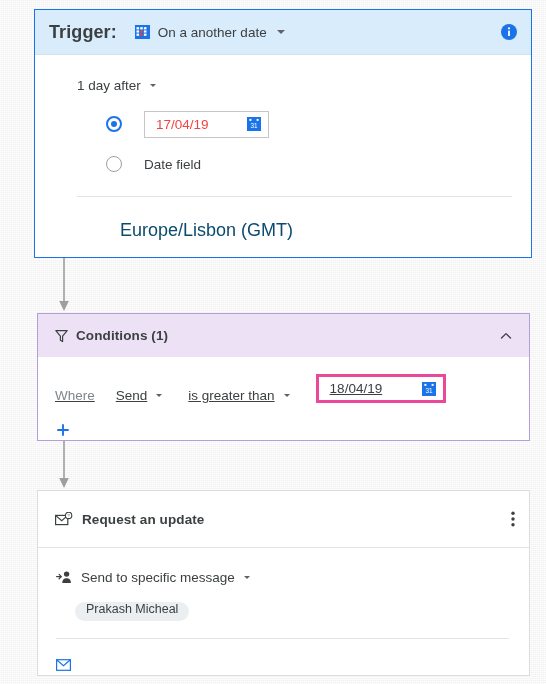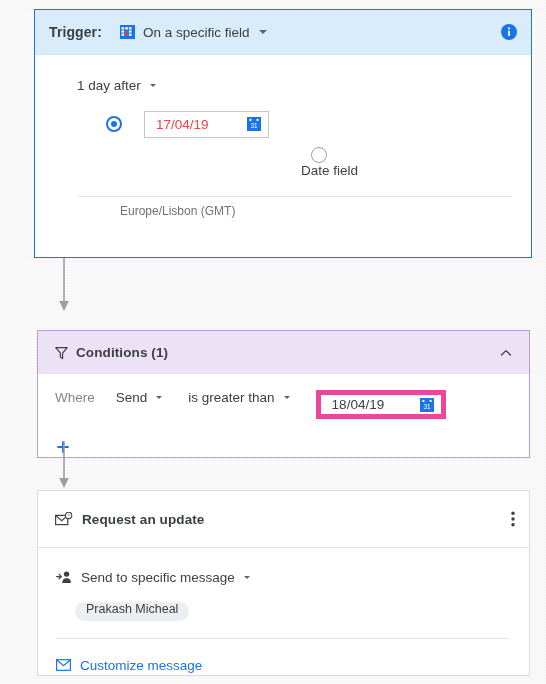--- a/index.html
+++ b/index.html
@@ -33,21 +33,21 @@
   }
   .card-trigger {
     left: 34px;
     top: 9px;
     width: 498px;
     height: 249px;
     border: 1px solid #1a73e8;
   }
   .card-conditions {
     left: 37px;
-    top: 330px;
+    top: 313px;
     width: 493px;
     height: 128px;
     border: 1px solid #b39ddb;
   }
   .card-action {
     left: 37px;
     top: 490px;
     width: 493px;
     height: 186px;
     border: 1px solid #dadce0;
@@ -74,21 +74,21 @@
   .hdr-action {
     background: #ffffff;
     height: 57px;
     padding-left: 17px;
     padding-right: 14px;
     border-bottom: 1px solid #e4e4e4;
   }
 
   .hdr-label {
     font-weight: bold;
-    font-size: 14px;
+    font-size: 18px;
     color: #3c4043;
     letter-spacing: .1px;
   }
   .hdr-title {
     font-weight: bold;
     font-size: 13.5px;
     color: #3c4043;
     letter-spacing: .1px;
   }
 
@@ -160,21 +160,20 @@
     padding-left: 71px;
     height: 34px;
     margin-top: 2px;
   }
   .row-radio2 {
     display: flex;
     align-items: center;
     padding-left: 71px;
     height: 34px;
     margin-top: 6px;
-    flex-direction: column;
   }
   .radio {
     width: 16px; height: 16px;
     border-radius: 50%;
     box-sizing: border-box;
     flex: 0 0 auto;
   }
   .radio-on {
     border: 2px solid #1a73e8;
     background: #fff;
@@ -229,50 +228,51 @@
     height: 26px;
     margin-top: 13px;
   }
   .row-time .tval {
     font-size: 13.5px;
     color: #3c4043;
     margin-left: 20px;
   }
   .tz {
     padding-left: 85px;
-    font-size: 12px;
-    color: #737373;
-    margin-top: 7px;
+    font-size: 18px;
+    color: #0c4a6e;
+    margin-top: 23px;
   }
 
   
   .cond-row {
     display: flex;
-    align-items: flex-start;
+    align-items: flex-end;
     height: 30px;
     padding-left: 17px;
     margin-top: 16px;
+    text-decoration: underline;
   }
   .cond-where {
     font-size: 13.5px;
     color: #80868b;
     margin-right: 21px;
   }
   .cond-dd {
     display: flex;
     align-items: center;
     font-size: 13.5px;
     color: #3c4043;
   }
   .cond-dd.op { margin-left: 26px; }
   .cond-date {
     margin-left: 26px;
     width: 130px;
     height: 29px;
-    border: 5px solid #ec4899;
+    border: 3px solid #ec4899;
     background: #fff;
     box-sizing: border-box;
     display: flex;
     align-items: center;
     padding: 0 7px 0 11px;
   }
   .cond-date .dval {
     font-size: 13.5px;
     color: #3c4043;
     flex: 1 1 auto;
@@ -351,21 +351,21 @@
           <rect x="8.9" y="2.2" width="2.6" height="2.2" fill="#ffffff"></rect>
           <rect x="1.5" y="5.4" width="2.6" height="2.2" fill="#ffffff"></rect>
           <rect x="5.2" y="5.4" width="2.6" height="2.2" fill="#ea4335"></rect>
           <rect x="8.9" y="5.4" width="2.6" height="2.2" fill="#ffffff"></rect>
           <rect x="1.5" y="8.6" width="2.6" height="2.2" fill="#ffffff"></rect>
           <rect x="5.2" y="8.6" width="2.6" height="2.2" fill="#ea4335"></rect>
           <rect x="8.9" y="8.6" width="2.6" height="2.2" fill="#ffffff"></rect>
         </svg>
       </span>
 
-      <span class="trigger-value">On a specific field</span>
+      <span class="trigger-value">On a another date</span>
       <span class="caret"></span>
 
       <span class="spacer"></span>
 
       <span class="ico info-icon">
         <svg viewBox="0 0 16 16" width="16" height="16">
           <circle cx="8" cy="8" r="8" fill="#1a73e8"></circle>
           <rect x="7.1" y="6.6" width="1.8" height="5.4" fill="#ffffff"></rect>
           <circle cx="8" cy="4.3" r="1.1" fill="#ffffff"></circle>
         </svg>
@@ -508,17 +508,16 @@
 
     <div class="divider-action"></div>
 
     <div class="cust-row">
       <span class="ico mail-icon">
         <svg viewBox="0 0 15 12" width="15" height="12">
           <rect x="0.6" y="0.7" width="13.8" height="10.6" fill="none" stroke="#1a73e8" stroke-width="1.2"></rect>
           <path d="M0.6 0.7 L7.5 6.6 L14.4 0.7" fill="none" stroke="#1a73e8" stroke-width="1.2"></path>
         </svg>
       </span>
-      <span class="link">Customize message</span>
     </div>
   </div>
 
 </div>
 
 </body></html>

